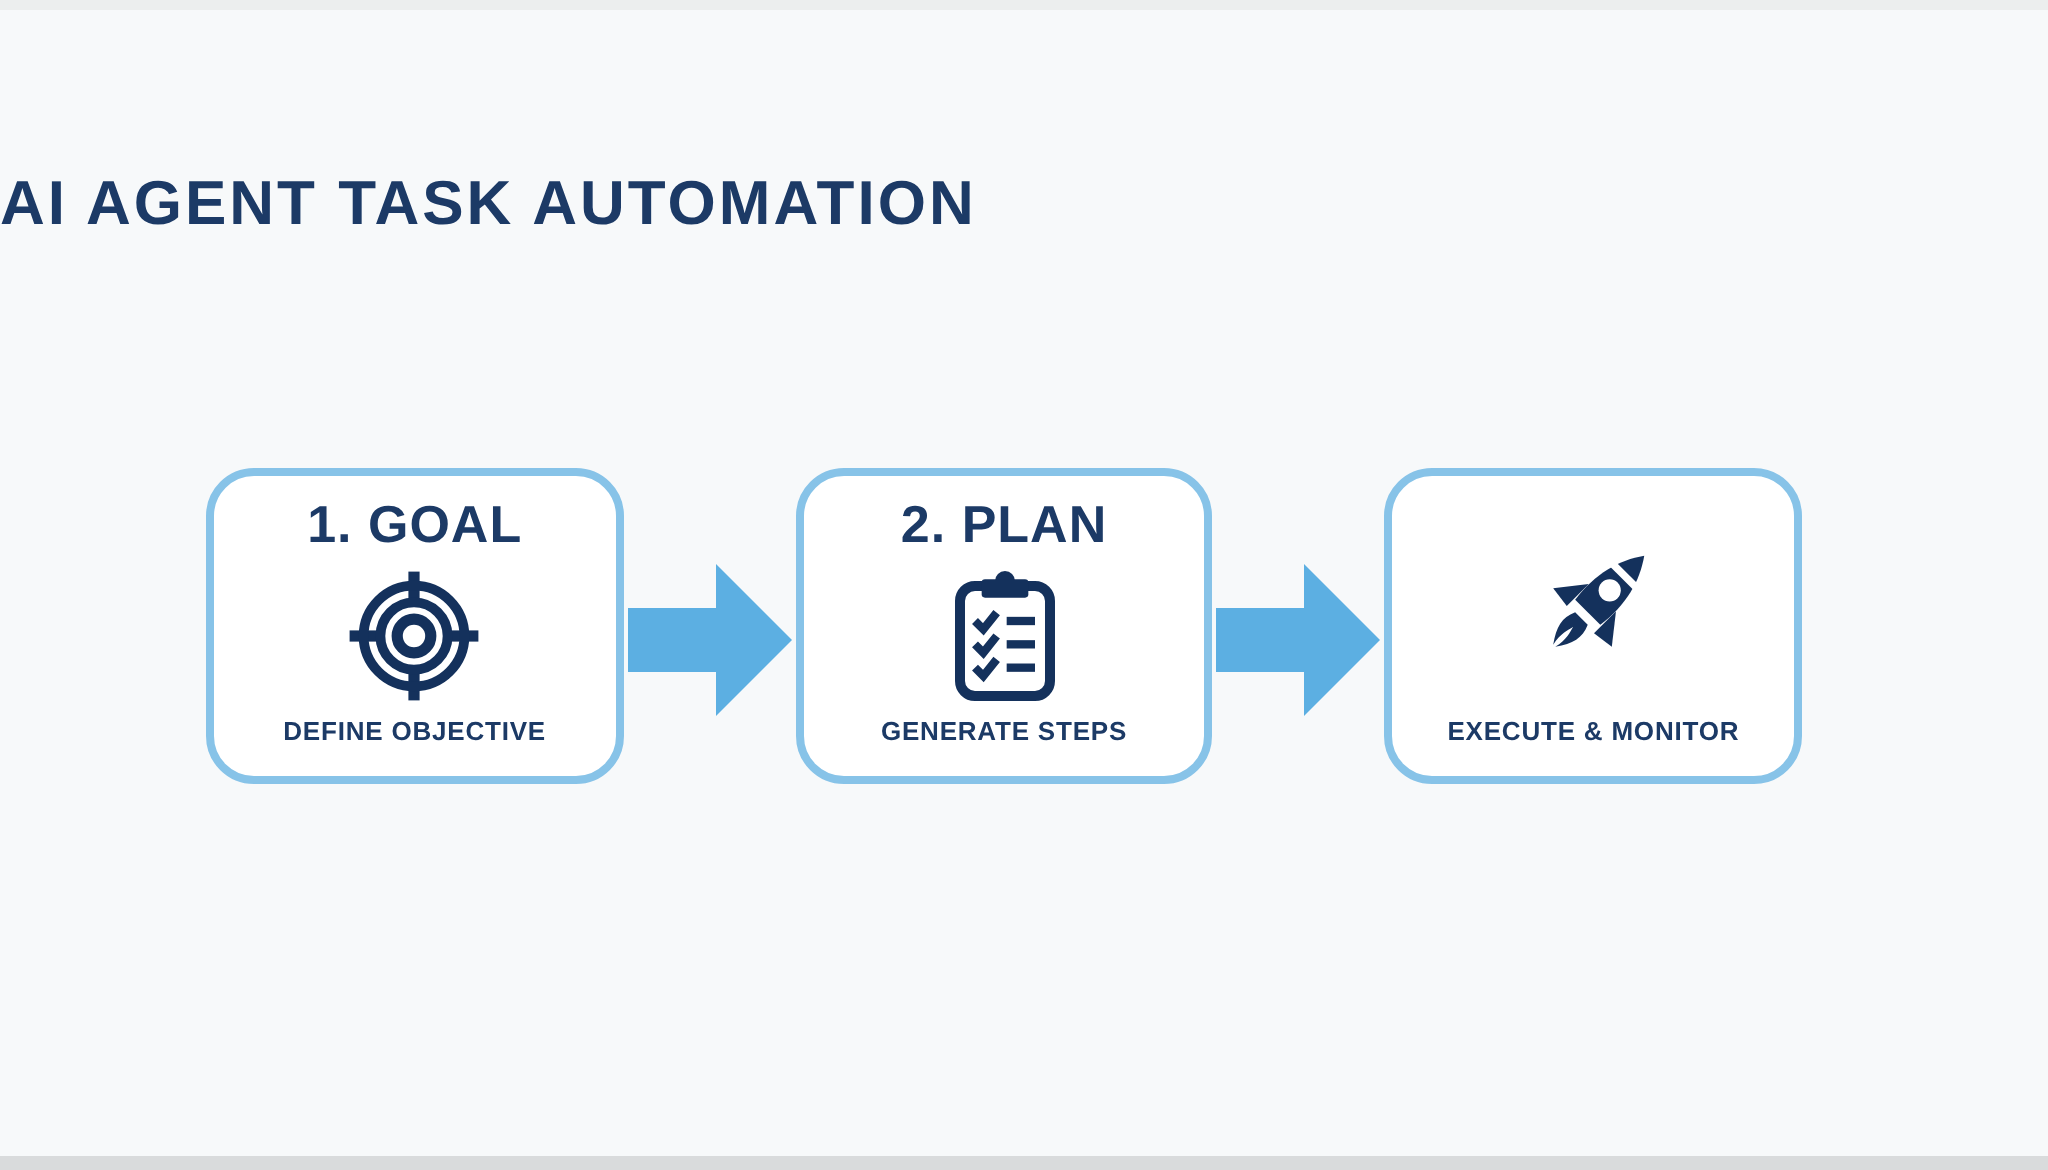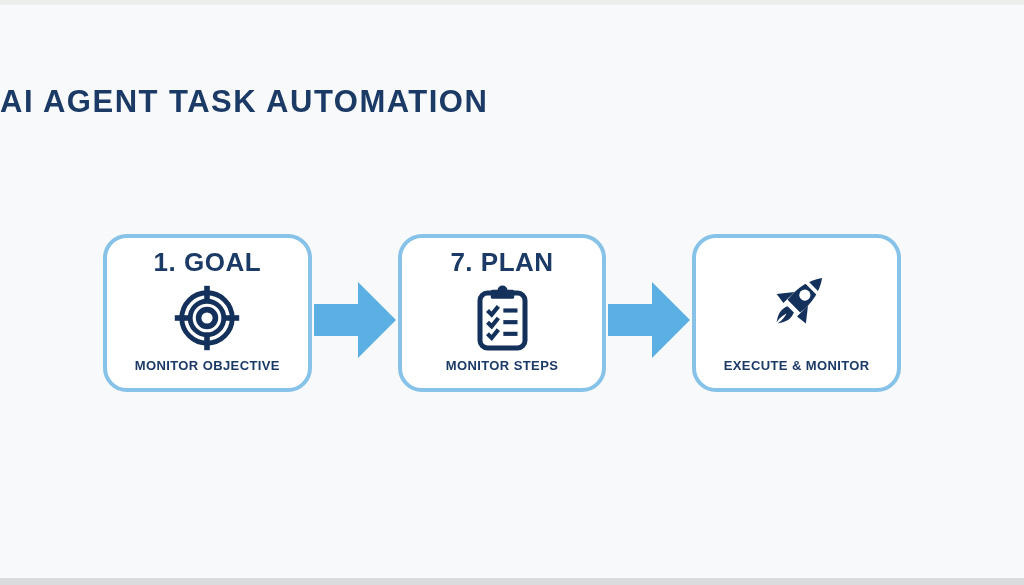--- a/index.html
+++ b/index.html
@@ -105,45 +105,45 @@
         <svg width="70" height="70" viewBox="0 0 100 100">
           <line class="navy-stroke" x1="50" y1="4" x2="50" y2="26" stroke-width="8"></line>
           <line class="navy-stroke" x1="50" y1="74" x2="50" y2="96" stroke-width="8"></line>
           <line class="navy-stroke" x1="4" y1="50" x2="26" y2="50" stroke-width="8"></line>
           <line class="navy-stroke" x1="74" y1="50" x2="96" y2="50" stroke-width="8"></line>
           <circle class="navy-stroke" cx="50" cy="50" r="36" stroke-width="7"></circle>
           <circle class="navy-stroke" cx="50" cy="50" r="24" stroke-width="7"></circle>
           <circle class="navy-stroke" cx="50" cy="50" r="12" stroke-width="8"></circle>
         </svg>
       </div>
-      <div class="card-caption">MONITOR OBJECTIVE</div>
+      <div class="card-caption">DEFINE OBJECTIVE</div>
     </div>
 
     <div class="connector">
       <svg width="86" height="84" viewBox="0 0 86 84">
         <polygon points="2,26 46,26 46,4 84,42 46,80 46,58 2,58" fill="#5cafe2"></polygon>
       </svg>
     </div>
 
     <div class="card">
-      <div class="card-heading">7. PLAN</div>
+      <div class="card-heading">2. PLAN</div>
       <div class="card-icon">
         <svg width="59" height="70" viewBox="0 0 70 84">
           <rect class="navy-stroke" x="8" y="12" width="54" height="66" rx="9" stroke-width="6"></rect>
           <circle class="navy-fill" cx="35" cy="9" r="6"></circle>
           <rect class="navy-fill" x="21" y="8" width="28" height="11" rx="2"></rect>
           <polyline class="navy-stroke" points="17,33 22,38 30,28" stroke-width="5"></polyline>
           <line class="navy-stroke" x1="36" y1="33" x2="53" y2="33" stroke-width="5"></line>
           <polyline class="navy-stroke" points="17,47 22,52 30,42" stroke-width="5"></polyline>
           <line class="navy-stroke" x1="36" y1="47" x2="53" y2="47" stroke-width="5"></line>
           <polyline class="navy-stroke" points="17,61 22,66 30,56" stroke-width="5"></polyline>
           <line class="navy-stroke" x1="36" y1="61" x2="53" y2="61" stroke-width="5"></line>
         </svg>
       </div>
-      <div class="card-caption">MONITOR STEPS</div>
+      <div class="card-caption">GENERATE STEPS</div>
     </div>
 
     <div class="connector">
       <svg width="86" height="84" viewBox="0 0 86 84">
         <polygon points="2,26 46,26 46,4 84,42 46,80 46,58 2,58" fill="#5cafe2"></polygon>
       </svg>
     </div>
 
     <div class="card">
       <div class="card-icon">

